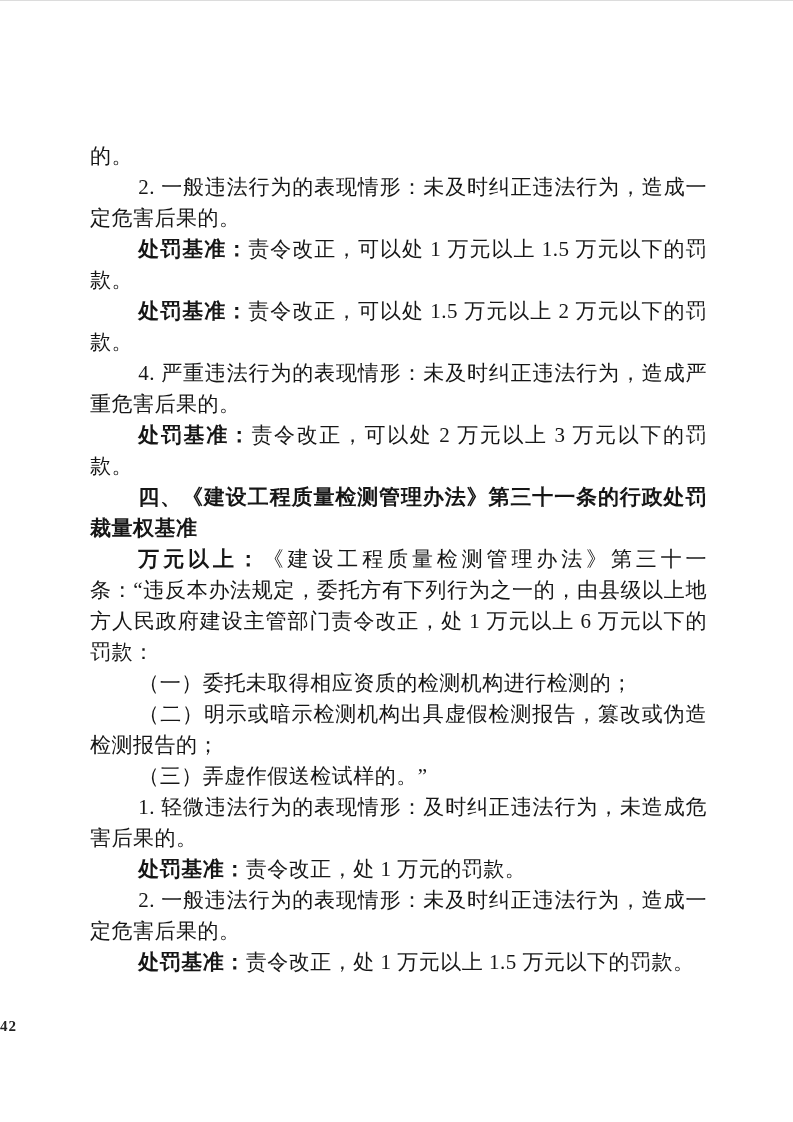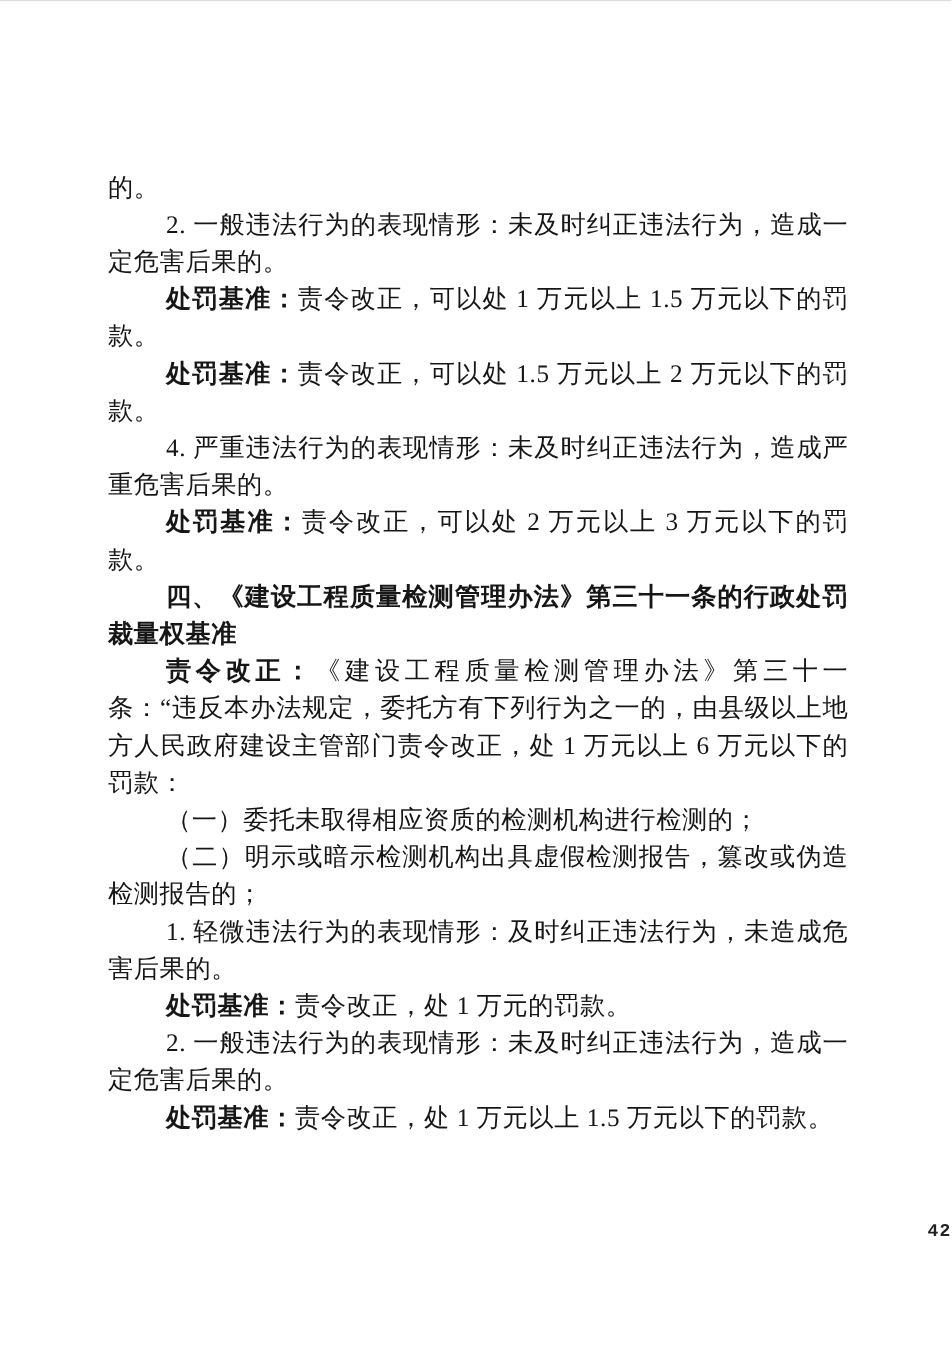--- a/index.html
+++ b/index.html
@@ -35,45 +35,45 @@
     text-indent: 2.3em;
   }
   .run.bold, .para.heading .run {
     font-weight: 700;
   }
   .page-footer {
     position: absolute;
     left: 0;
     top: 1016px;
     width: 100%;
-    text-align: right;
-    font-family: Liberation Mono, monospace;
+    text-align: left;
   }
   .page-number {
     font-size: 15px;
     font-weight: 700;
     color: #222222;
     letter-spacing: 1px;
   }
 </style>
 </head>
 <body>
 
 <div class="page">
   <div class="text-body">
       <p class="para"><span class="run">的。</span></p>
       <p class="para indent"><span class="run">2. 一般违法行为的表现情形：未及时纠正违法行为，造成一定危害后果的。</span></p>
       <p class="para indent"><span class="run bold">处罚基准：</span><span class="run">责令改正，可以处 1 万元以上 1.5 万元以下的罚款。</span></p>
       <p class="para indent"><span class="run bold">处罚基准：</span><span class="run">责令改正，可以处 1.5 万元以上 2 万元以下的罚款。</span></p>
       <p class="para indent"><span class="run">4. 严重违法行为的表现情形：未及时纠正违法行为，造成严重危害后果的。</span></p>
       <p class="para indent"><span class="run bold">处罚基准：</span><span class="run">责令改正，可以处 2 万元以上 3 万元以下的罚款。</span></p>
       <p class="para indent heading"><span class="run bold">四、《建设工程质量检测管理办法》第三十一条的行政处罚裁量权基准</span></p>
-      <p class="para indent"><span class="run bold">责令改正：</span><span class="run">《建设工程质量检测管理办法》第三十一条：“违反本办法规定，委托方有下列行为之一的，由县级以上地方人民政府建设主管部门责令改正，处 1 万元以上 6 万元以下的罚款：</span></p>
+      <p class="para indent"><span class="run bold">万元以上：</span><span class="run">《建设工程质量检测管理办法》第三十一条：“违反本办法规定，委托方有下列行为之一的，由县级以上地方人民政府建设主管部门责令改正，处 1 万元以上 6 万元以下的罚款：</span></p>
       <p class="para indent"><span class="run">（一）委托未取得相应资质的检测机构进行检测的；</span></p>
       <p class="para indent"><span class="run">（二）明示或暗示检测机构出具虚假检测报告，篡改或伪造检测报告的；</span></p>
+      <p class="para indent"><span class="run">（三）弄虚作假送检试样的。”</span></p>
       <p class="para indent"><span class="run">1. 轻微违法行为的表现情形：及时纠正违法行为，未造成危害后果的。</span></p>
       <p class="para indent"><span class="run bold">处罚基准：</span><span class="run">责令改正，处 1 万元的罚款。</span></p>
       <p class="para indent"><span class="run">2. 一般违法行为的表现情形：未及时纠正违法行为，造成一定危害后果的。</span></p>
       <p class="para indent"><span class="run bold">处罚基准：</span><span class="run">责令改正，处 1 万元以上 1.5 万元以下的罚款。</span></p>
     </div>
   <div class="page-footer">
     <span class="page-number">42</span>
   </div>
 </div>
 

